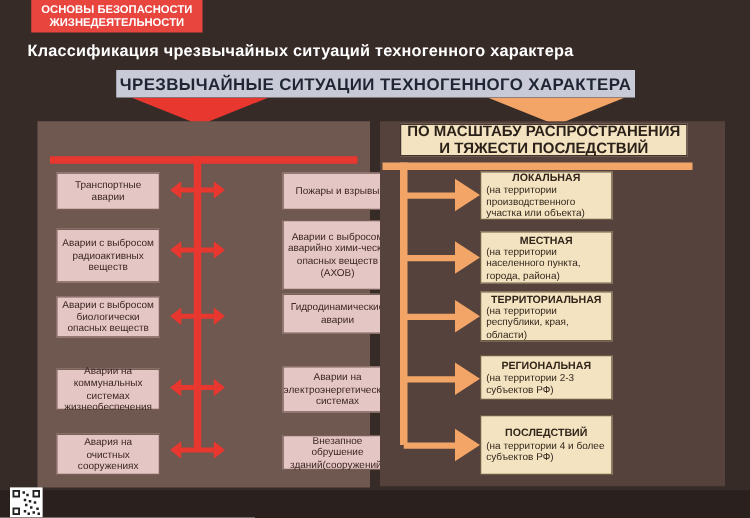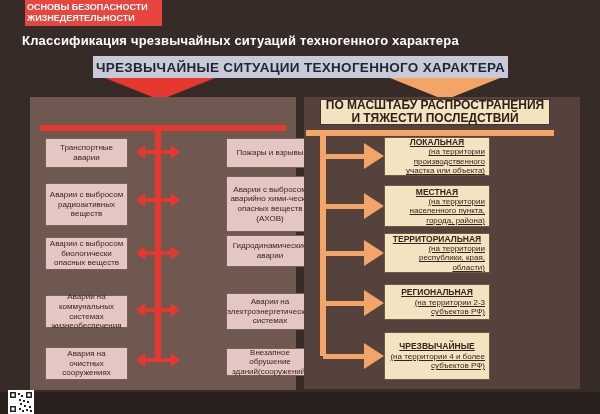--- a/index.html
+++ b/index.html
@@ -1,21 +1,21 @@
 <!DOCTYPE html>
 <html><head>
 <meta charset="utf-8">
 <style>
   html,body{margin:0;padding:0;}
   .page{position:relative;width:600px;height:414px;background:#372b28;
         font-family:"Liberation Sans",sans-serif;overflow:hidden;}
   .footer-band{position:absolute;left:0;top:392px;width:600px;height:22px;background:#2a201e;}
 
   .badge{position:absolute;left:25px;top:0;width:137px;height:26px;background:#e8453e;
-         color:#fff;font-weight:bold;font-size:9px;line-height:1.2;text-align:left;
+         color:#fff;font-weight:bold;font-size:9px;line-height:1.2;text-align:center;
          display:flex;align-items:center;justify-content:center;padding:1px 2px;box-sizing:border-box;}
   .page-title{position:absolute;left:22px;top:33px;width:560px;color:#fff;font-weight:bold;
          font-size:13px;letter-spacing:.2px;}
   .banner{position:absolute;left:93px;top:56px;width:415px;height:22px;background:#c9cad8;
          color:#1f2533;font-weight:bold;font-size:13.5px;display:flex;align-items:center;
          justify-content:center;letter-spacing:.3px;}
   .big-arrow{position:absolute;top:78px;width:110px;height:22px;
          clip-path:polygon(0 0,100% 0,50% 100%);}
   .big-arrow.red{left:105px;background:#e8372f;}
   .big-arrow.orange{left:390px;background:#f2a566;}
@@ -52,21 +52,21 @@
          border-left:20px solid #f2a566;}
 
   .cause-box{position:absolute;background:#e4c6c4;color:#3b2622;font-size:8px;line-height:1.2;
          display:flex;align-items:center;justify-content:center;text-align:center;
          padding:1px 3px;box-sizing:border-box;border:1px solid #7a5f58;}
   .col-a{left:15px;width:83px;}
   .col-b{left:152px;width:88px;margin-left:44px;}
 
   .scale-box{position:absolute;left:80px;width:106px;background:#f3e3c0;color:#32261c;
          display:flex;flex-direction:column;align-items:center;justify-content:center;
-         text-align:right;padding:2px 4px;box-sizing:border-box;border:1px solid #6e5b44;text-decoration:underline;}
+         text-align:left;padding:2px 4px;box-sizing:border-box;border:1px solid #6e5b44;}
   .scale-box .nm{font-weight:bold;font-size:8.5px;line-height:1.2;}
   .scale-box .ds{font-size:8px;line-height:1.2;}
 
   .qr{position:absolute;left:8px;top:390px;width:26px;height:24px;background:#fff;}
 </style>
 </head>
 <body>
 
 <div class="page">
 
@@ -145,21 +145,21 @@
     </div>
     <div class="scale-box" style="top:136px;height:40px">
       <span class="nm">ТЕРРИТОРИАЛЬНАЯ</span>
       <span class="ds">(на территории республики, края, области)</span>
     </div>
     <div class="scale-box" style="top:187px;height:36px">
       <span class="nm">РЕГИОНАЛЬНАЯ</span>
       <span class="ds">(на территории 2-3 субъектов РФ)</span>
     </div>
     <div class="scale-box" style="top:235px;height:48px">
-      <span class="nm">ЧРЕЗВЫЧАЙНЫЕ</span>
+      <span class="nm">ПОСЛЕДСТВИЙ</span>
       <span class="ds">(на территории 4 и более субъектов РФ)</span>
     </div>
   </div>
 
   <div class="footer-band"></div>
 
   <div class="qr">
     <svg width="26" height="24" viewBox="0 0 26 24" xmlns="http://www.w3.org/2000/svg">
       <rect x="0" y="0" width="26" height="24" fill="#ffffff"></rect>
       <rect x="2" y="2" width="6" height="6" fill="#222"></rect>

